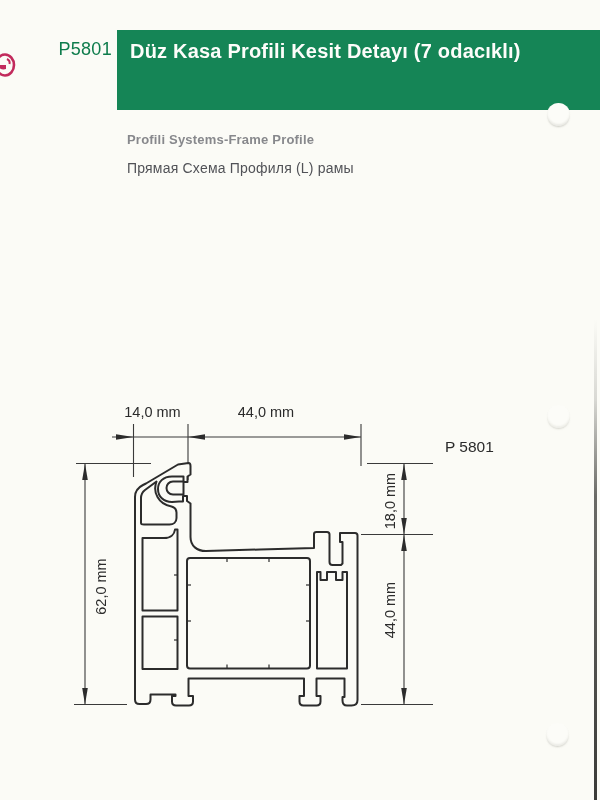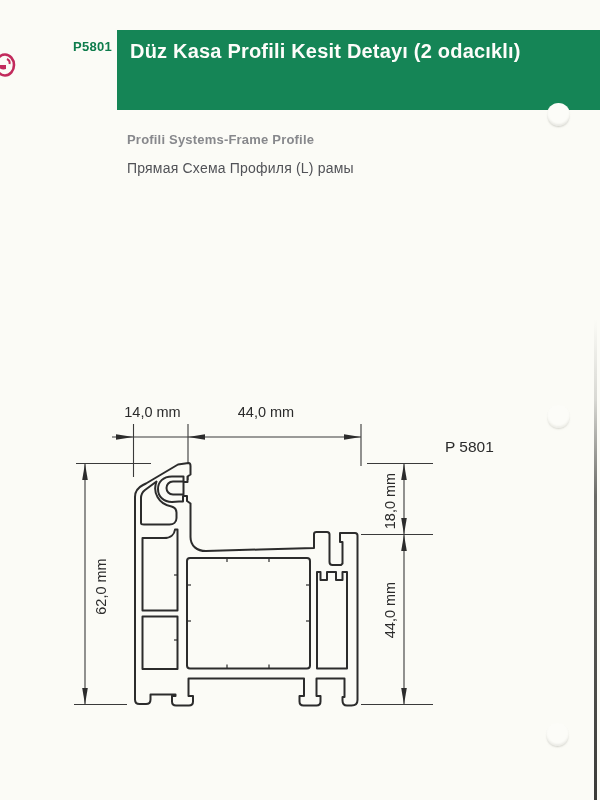--- a/index.html
+++ b/index.html
@@ -2,21 +2,21 @@
 <html><head>
 <meta charset="utf-8">
 <style>
   html,body{margin:0;padding:0;}
   body{width:600px;height:800px;overflow:hidden;font-family:"Liberation Sans",sans-serif;}
   .page{position:relative;width:600px;height:800px;background:#fbfbf6;overflow:hidden;}
 
   
   .brand-logo{position:absolute;left:-7px;top:50px;width:26px;height:30px;}
   .header-code{position:absolute;left:0;top:39px;width:112px;text-align:right;
-    font-size:13px;font-weight:bold;color:#0e7c4c;letter-spacing:.3px;}
+    font-size:18px;font-weight:normal;color:#0e7c4c;letter-spacing:.3px;}
   .title-band{position:absolute;left:117px;top:30px;width:483px;height:80px;background:#158556;}
   .title-band .page-title{display:block;padding:10px 0 0 13px;font-size:20px;font-weight:bold;
     color:#fdfdfa;letter-spacing:.2px;white-space:nowrap;}
 
   
   .subtitle-en{position:absolute;left:127px;top:132px;font-size:13px;font-weight:bold;
     color:#87888c;letter-spacing:.2px;}
   .subtitle-ru{position:absolute;left:127px;top:160px;font-size:14px;color:#515257;letter-spacing:.2px;}
 
   
@@ -41,21 +41,21 @@
 <div class="page">
 
   <svg class="brand-logo" viewBox="0 0 26 30">
     <ellipse cx="12" cy="15" rx="9" ry="10.5" fill="none" stroke="#c22a5c" stroke-width="2.6"></ellipse>
     <path d="M 5,15 L 13,15 L 13,19 C 10,20 7,19 5,17 Z" fill="#c22a5c"></path>
     <path d="M 14,9 C 16,10 17,12 16.5,14" fill="none" stroke="#c22a5c" stroke-width="2"></path>
   </svg>
 
   <div class="header-code">P5801</div>
   <div class="title-band">
-    <span class="page-title">Düz Kasa Profili Kesit Detayı (2 odacıklı)</span>
+    <span class="page-title">Düz Kasa Profili Kesit Detayı (7 odacıklı)</span>
   </div>
   <div class="hole h1"></div>
 
   <div class="subtitle-en">Profili Systems-Frame Profile</div>
   <div class="subtitle-ru">Прямая Схема Профиля (L) рамы</div>
 
   <svg class="drawing" viewBox="60 393 440 330">
 
     <g stroke="#3a3a3a" stroke-width="1.1">
       <line x1="133.5" y1="424" x2="133.5" y2="477"></line>

